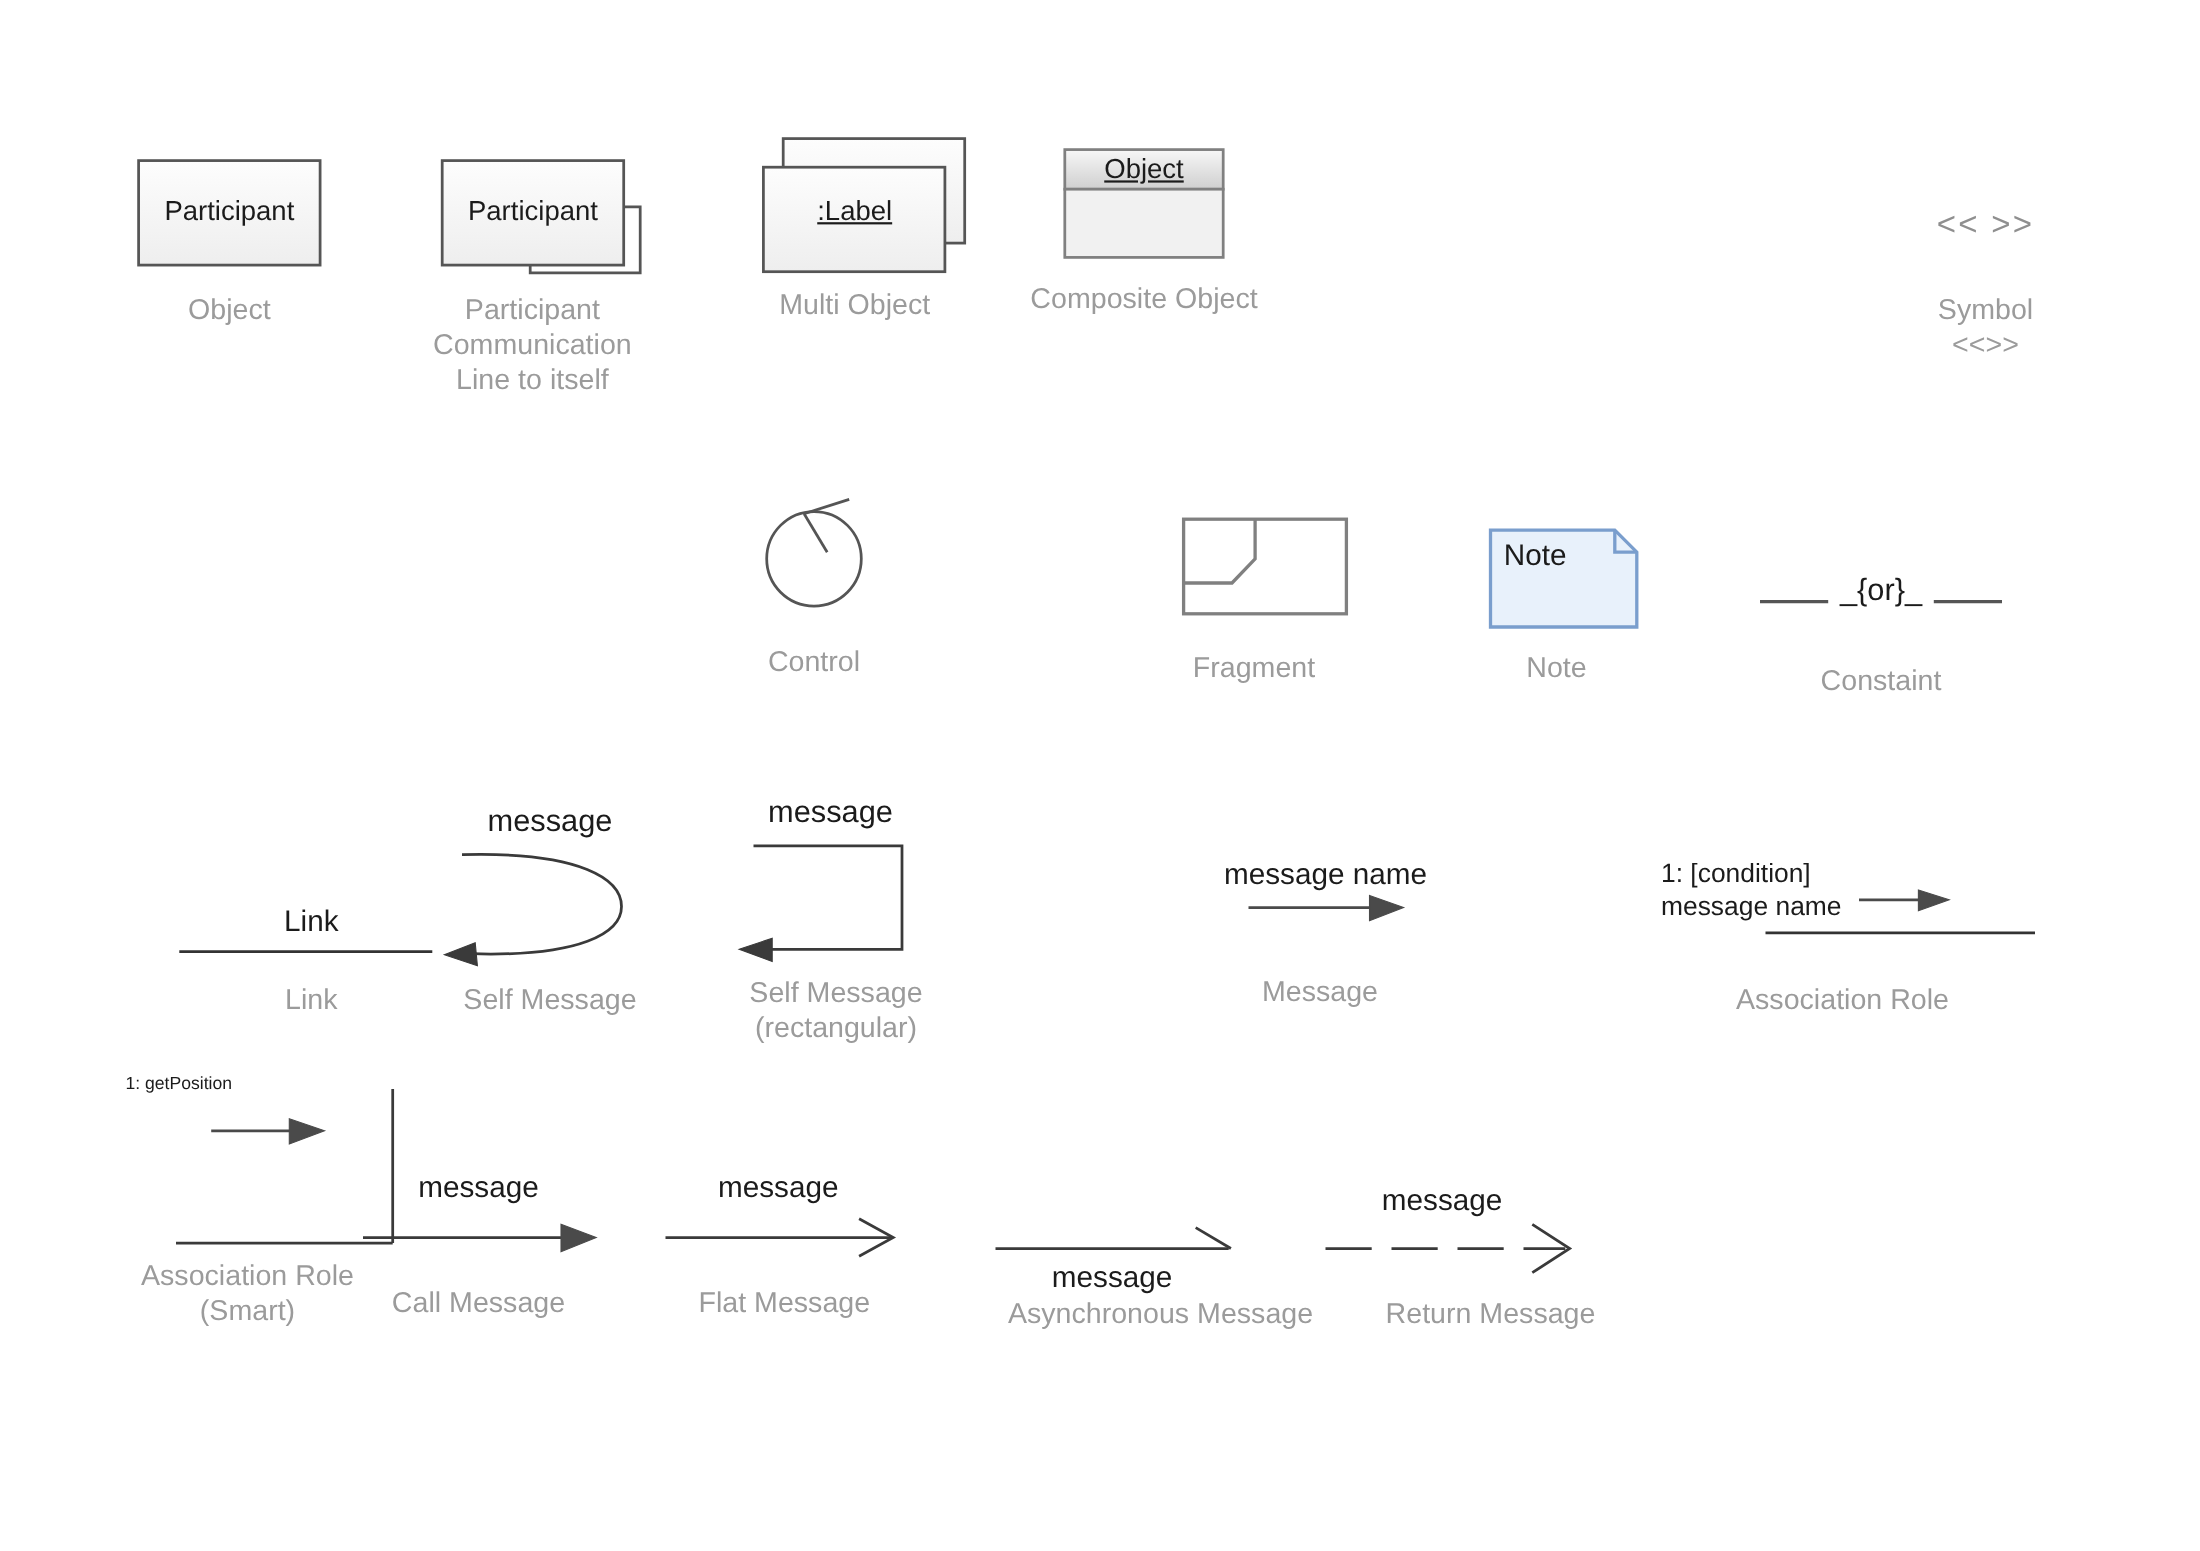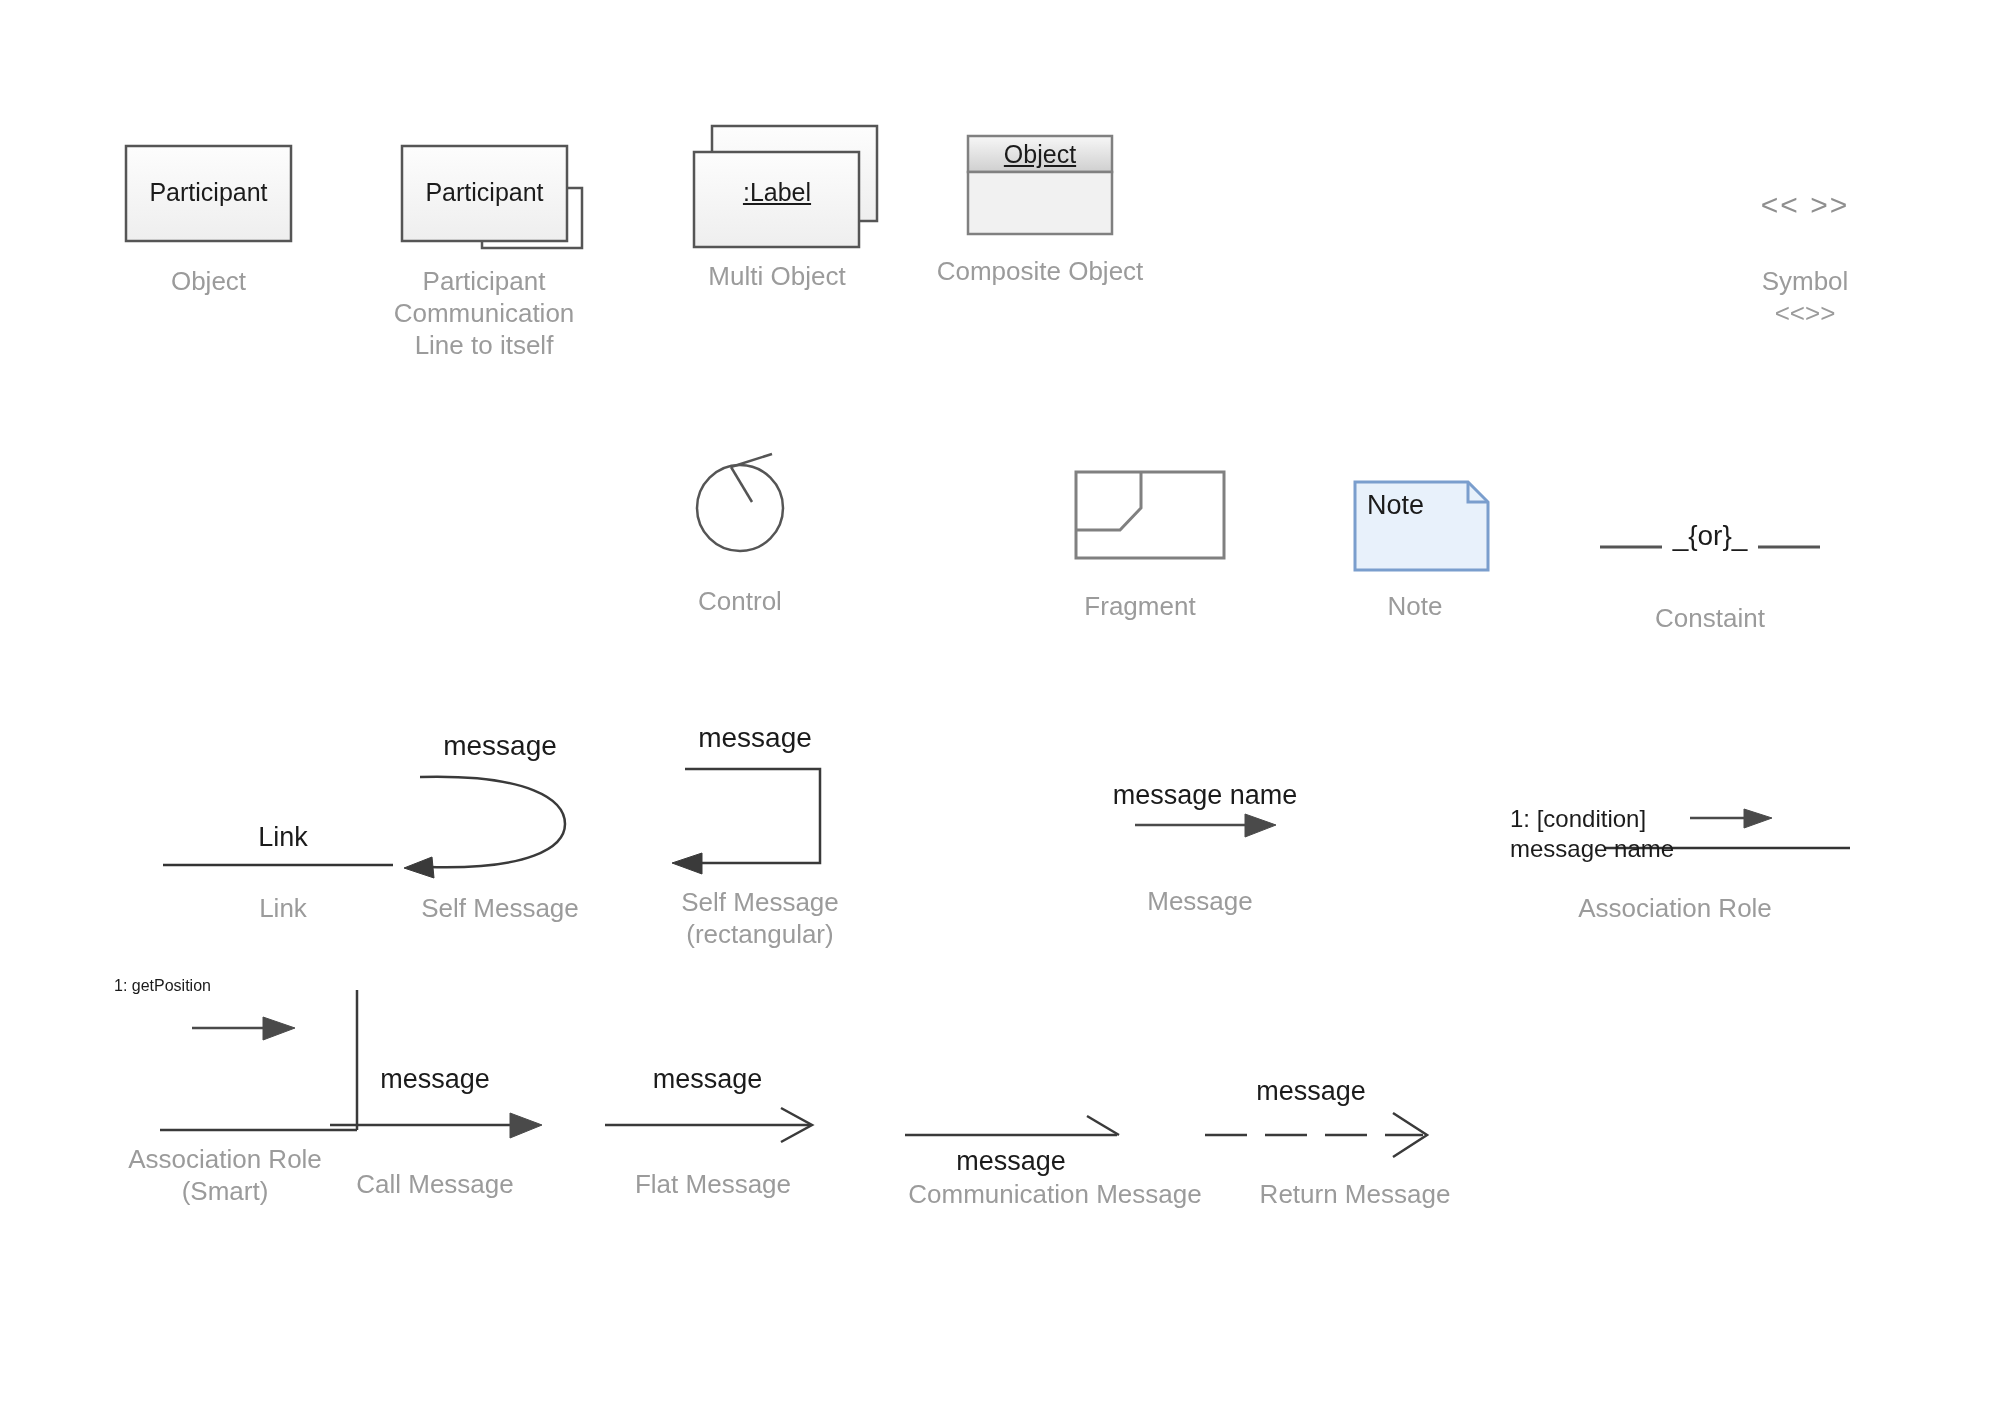--- a/index.html
+++ b/index.html
@@ -207,21 +207,21 @@
   </div>
 
   <div class="cell" style="left:1510px; top:790px; width:330px;">
     <div class="art">
       <svg width="330" height="90" viewBox="0 0 330 90">
         <line x1="180" y1="28" x2="238" y2="28" stroke="#4a4a4a" stroke-width="2.5"></line>
         <path d="M 234 19 L 262 28 L 234 38 Z" fill="#4a4a4a" stroke="#4a4a4a" stroke-width="1"></path>
         <line x1="95" y1="58" x2="340" y2="58" stroke="#333333" stroke-width="2.5"></line>
       </svg>
     </div>
-    <div class="inner-text" style="left:0; top:-10px; width:212px; text-align:left; font-size:24px; line-height:30px; white-space:pre-line;margin-top:24px;">1: [condition]
+    <div class="inner-text" style="left:0; top:-10px; width:212px; text-align:left; font-size:24px; line-height:30px; white-space:pre-line;">1: [condition]
 message name</div>
     <div class="caption" style="top:102px; width:330px;">Association Role</div>
   </div>
 
   <div class="cell" style="left:120px; top:985px; width:230px;">
     <div class="art">
       <svg width="260" height="150" viewBox="0 0 260 150">
         <line x1="237" y1="5" x2="237" y2="145" stroke="#3a3a3a" stroke-width="2.5"></line>
         <line x1="40" y1="145" x2="237" y2="145" stroke="#3a3a3a" stroke-width="2.5"></line>
         <line x1="72" y1="43" x2="148" y2="43" stroke="#4a4a4a" stroke-width="2.5"></line>
@@ -256,21 +256,21 @@
   </div>
 
   <div class="cell" style="left:905px; top:1100px; width:300px;">
     <div class="art">
       <svg width="300" height="60" viewBox="0 0 300 60">
         <line x1="0" y1="35" x2="212" y2="35" stroke="#3a3a3a" stroke-width="2.5"></line>
         <line x1="182" y1="16" x2="214" y2="35" stroke="#3a3a3a" stroke-width="2.5"></line>
       </svg>
     </div>
     <div class="inner-text" style="left:0; top:46px; width:212px; font-size:27px;">message</div>
-    <div class="caption" style="top:78px; width:300px; left:0;">Communication Message</div>
+    <div class="caption" style="top:78px; width:300px; left:0;">Asynchronous Message</div>
   </div>
 
   <div class="cell" style="left:1205px; top:1100px; width:300px;">
     <div class="art">
       <svg width="300" height="60" viewBox="0 0 300 60">
         <line x1="0" y1="35" x2="218" y2="35" stroke="#3a3a3a" stroke-width="2.5" stroke-dasharray="42 18"></line>
         <path d="M 188 13 L 222 35 L 188 57" fill="none" stroke="#3a3a3a" stroke-width="2.5"></path>
       </svg>
     </div>
     <div class="inner-text" style="left:0; top:-24px; width:212px; font-size:27px;">message</div>

